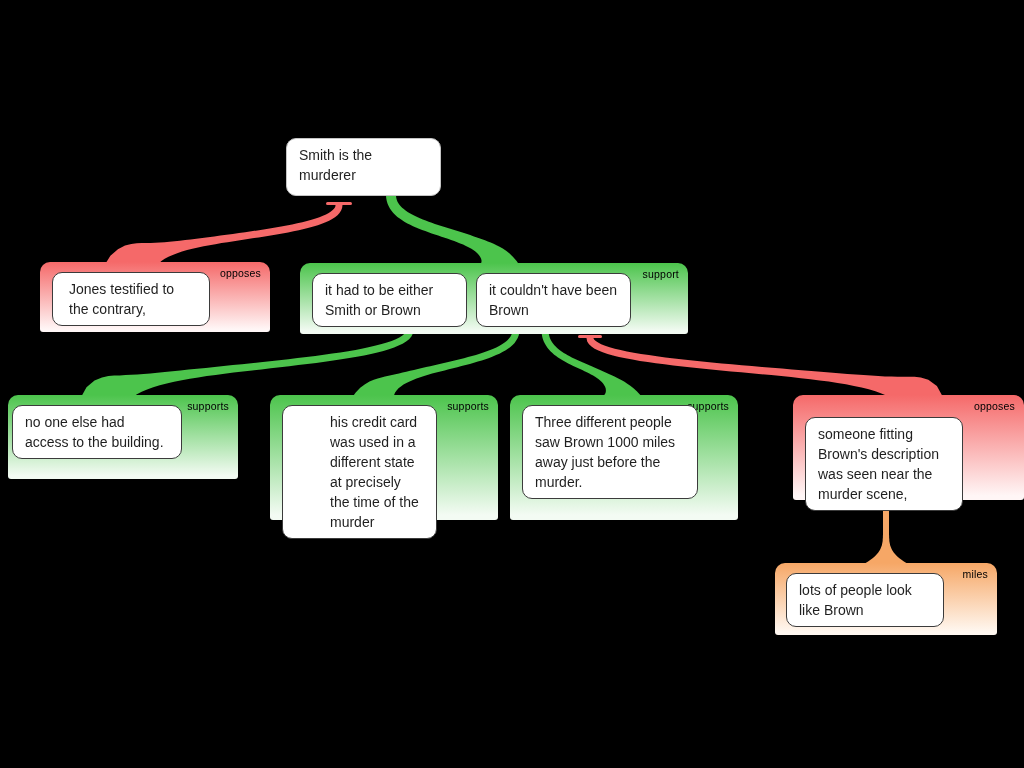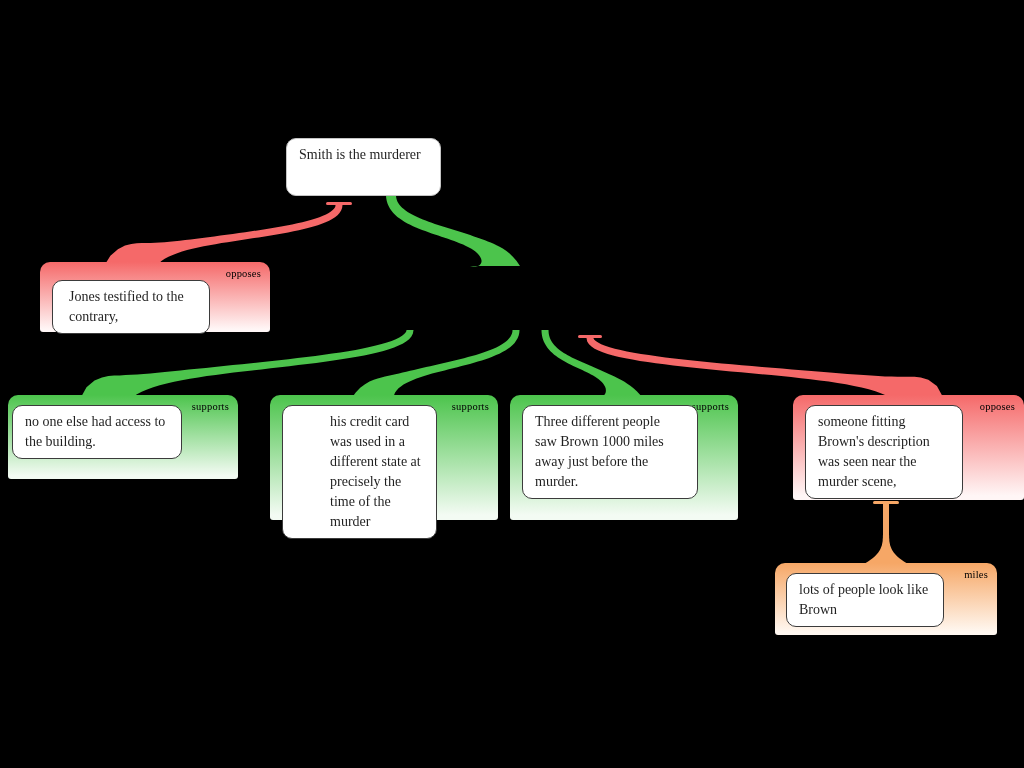--- a/index.html
+++ b/index.html
@@ -1,18 +1,18 @@
 <!DOCTYPE html>
 <html><head>
 <meta charset="utf-8">
 <style>
   html,body{margin:0;padding:0;background:#000;}
   #stage{
     position:relative;width:1024px;height:768px;background:#000;overflow:hidden;
-    font-family:Liberation Serif, serif;
+    font-family:Liberation Sans, sans-serif;
     border-radius:12px;
   }
   #wires{position:absolute;left:0;top:0;z-index:1;}
   .grp{
     position:absolute;z-index:2;border-radius:10px 10px 3px 3px;
     box-sizing:border-box;
   }
   .grp.support{background-image:linear-gradient(to bottom, var(--support) 0%, #f3fbf3 96%);}
   .grp.oppose{background-image:linear-gradient(to bottom, var(--oppose) 0%, #fff6f6 96%);}
   .grp.rebut{background-image:linear-gradient(to bottom, var(--rebut) 0%, #fff8f1 96%);}
@@ -48,25 +48,34 @@
       <rect x="873" y="501" width="26" height="3" rx="1.5" fill="#f6a766"></rect>
       <path d="M883.0,504.0 L883.0,506.1 L883.0,508.1 L883.0,510.1 L883.0,511.9 L883.0,513.7 L883.0,515.4 L883.0,517.0 L883.0,518.5 L883.0,520.0 L883.0,521.4 L883.0,522.7 L883.0,524.0 L883.0,525.3 L883.0,526.5 L883.0,527.6 L883.0,528.7 L883.0,529.8 L883.0,530.9 L883.0,531.9 L883.0,532.9 L883.0,533.8 L883.0,534.8 L882.9,535.7 L882.9,536.7 L882.9,537.6 L882.8,538.5 L882.7,539.5 L882.7,540.4 L882.6,541.4 L882.4,542.4 L882.2,543.4 L882.0,544.4 L881.8,545.4 L881.4,546.5 L881.0,547.6 L880.5,548.7 L879.9,549.9 L879.1,551.2 L878.3,552.5 L877.2,553.8 L875.9,555.2 L874.4,556.7 L872.6,558.2 L870.5,559.8 L868.1,561.5 L865.2,563.2 L861.9,565.1 L858.0,567.0 L914.0,567.0 L910.1,565.1 L906.8,563.2 L903.9,561.5 L901.5,559.8 L899.4,558.2 L897.6,556.7 L896.1,555.2 L894.8,553.8 L893.7,552.5 L892.9,551.2 L892.1,549.9 L891.5,548.7 L891.0,547.6 L890.6,546.5 L890.2,545.4 L890.0,544.4 L889.8,543.4 L889.6,542.4 L889.4,541.4 L889.3,540.4 L889.3,539.5 L889.2,538.5 L889.1,537.6 L889.1,536.7 L889.1,535.7 L889.0,534.8 L889.0,533.8 L889.0,532.9 L889.0,531.9 L889.0,530.9 L889.0,529.8 L889.0,528.7 L889.0,527.6 L889.0,526.5 L889.0,525.3 L889.0,524.0 L889.0,522.7 L889.0,521.4 L889.0,520.0 L889.0,518.5 L889.0,517.0 L889.0,515.4 L889.0,513.7 L889.0,511.9 L889.0,510.1 L889.0,508.1 L889.0,506.1 L889.0,504.0 Z" fill="#f6a766"></path>
     </svg>
 
   <div class="claim" style="left:286px;top:138px;width:155px;min-height:58px;">
     <span>Smith is the murderer</span>
   </div>
 
   <div class="grp oppose" style="left:40px;top:262px;width:230px;height:70px;">
     <span class="grp-label">opposes</span>
-    <div class="node" style="left:12px;top:18px;width:158px;padding-left:16px;">
+    <div class="node" style="left:12px;top:10px;width:158px;padding-left:16px;">
       <span>Jones testified to the contrary,</span>
     </div>
   </div>
 
+  <div class="grp support" style="left:300px;top:263px;width:388px;height:71px;">
+    <span class="grp-label">support</span>
+    <div class="node" style="left:12px;top:10px;width:155px;">
+      <span>it had to be either Smith or Brown</span>
+    </div>
+    <div class="node" style="left:176px;top:10px;width:155px;">
+      <span>it couldn't have been Brown</span>
+    </div>
+  </div>
 
   <div class="grp support" style="left:8px;top:395px;width:230px;height:84px;">
     <span class="grp-label">supports</span>
     <div class="node" style="left:4px;top:10px;width:170px;">
       <span>no one else had access to the building.</span>
     </div>
   </div>
 
   <div class="grp support" style="left:270px;top:395px;width:228px;height:125px;">
     <span class="grp-label">supports</span>
@@ -77,21 +86,21 @@
 
   <div class="grp support" style="left:510px;top:395px;width:228px;height:125px;">
     <span class="grp-label">supports</span>
     <div class="node" style="left:12px;top:10px;width:176px;">
       <span>Three different people saw Brown 1000 miles away just before the murder.</span>
     </div>
   </div>
 
   <div class="grp oppose" style="left:793px;top:395px;width:231px;height:105px;">
     <span class="grp-label">opposes</span>
-    <div class="node" style="left:12px;top:10px;width:158px;">
+    <div class="node" style="left:12px;top:22px;width:158px;">
       <span>someone fitting Brown's description was seen near the murder scene,</span>
     </div>
   </div>
 
   <div class="grp rebut" style="left:775px;top:563px;width:222px;height:72px;">
     <span class="grp-label">miles</span>
     <div class="node" style="left:11px;top:10px;width:158px;">
       <span>lots of people look like Brown</span>
     </div>
   </div>

